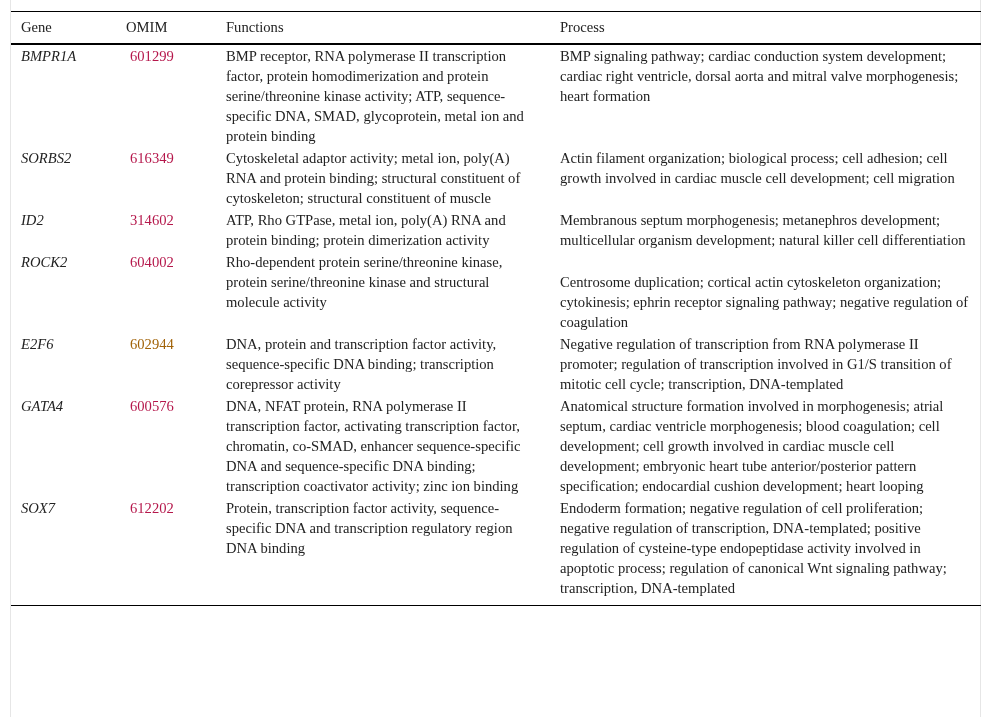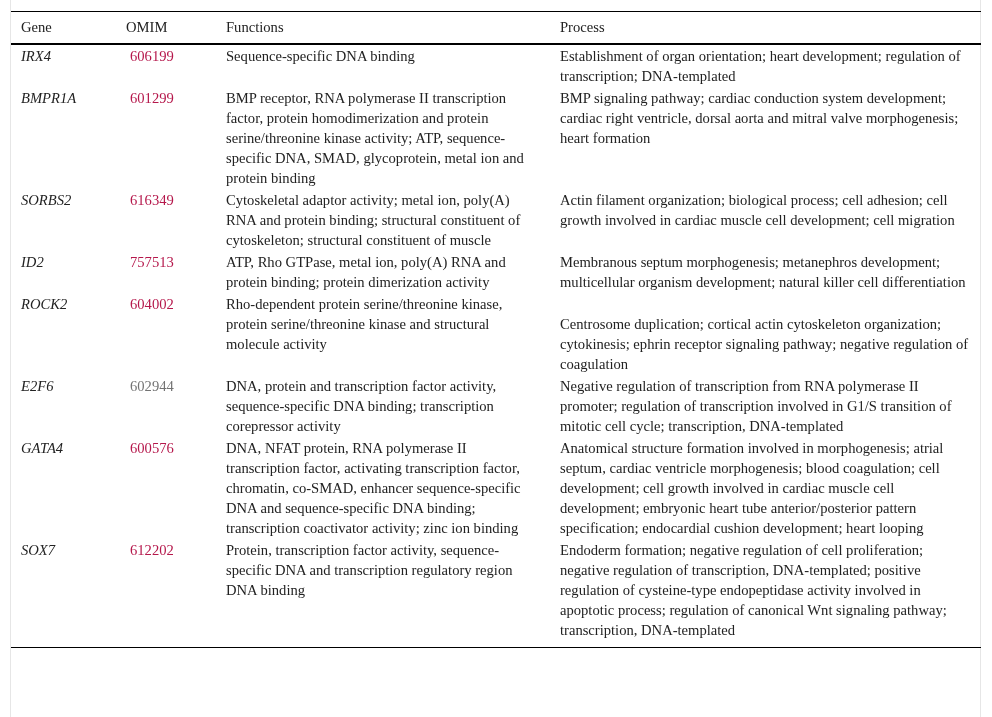--- a/index.html
+++ b/index.html
@@ -85,52 +85,46 @@
   <thead>
     <tr>
       <th>Gene</th>
       <th>OMIM</th>
       <th>Functions</th>
       <th class="proc">Process</th>
     </tr>
   </thead>
   <tbody>
     <tr>
-      <td class="gene">IRX4</td>
-      <td><a class="omim" style="color: rgb(181, 23, 75);">606199</a></td>
-      <td>Sequence-specific DNA binding</td>
-      <td class="proc">Establishment of organ orientation; heart development; regulation of transcription; DNA-templated</td>
-    </tr>
-    <tr>
       <td class="gene">BMPR1A</td>
       <td><a class="omim" style="color: rgb(181, 23, 75); text-align: center;">601299</a></td>
       <td>BMP receptor, RNA polymerase II transcription factor, protein homodimerization and protein serine/threonine kinase activity; ATP, sequence-specific DNA, SMAD, glycoprotein, metal ion and protein binding</td>
       <td class="proc">BMP signaling pathway; cardiac conduction system development; cardiac right ventricle, dorsal aorta and mitral valve morphogenesis; heart formation</td>
     </tr>
     <tr>
       <td class="gene">SORBS2</td>
       <td><a class="omim" style="color: rgb(181, 23, 75); text-align: right;">616349</a></td>
       <td>Cytoskeletal adaptor activity; metal ion, poly(A) RNA and protein binding; structural constituent of cytoskeleton; structural constituent of muscle</td>
       <td class="proc">Actin filament organization; biological process; cell adhesion; cell growth involved in cardiac muscle cell development; cell migration</td>
     </tr>
     <tr>
       <td class="gene">ID2</td>
-      <td><a class="omim" style="color: rgb(181, 23, 75);">757513</a></td>
+      <td><a class="omim" style="color: rgb(181, 23, 75);">314602</a></td>
       <td>ATP, Rho GTPase, metal ion, poly(A) RNA and protein binding; protein dimerization activity</td>
       <td class="proc">Membranous septum morphogenesis; metanephros development; multicellular organism development; natural killer cell differentiation</td>
     </tr>
     <tr>
       <td class="gene">ROCK2</td>
       <td><a class="omim" style="color: rgb(181, 23, 75);">604002</a></td>
       <td>Rho-dependent protein serine/threonine kinase, protein serine/threonine kinase and structural molecule activity</td>
       <td class="proc" style="padding-top:21px;">Centrosome duplication; cortical actin cytoskeleton organization; cytokinesis; ephrin receptor signaling pathway; negative regulation of coagulation</td>
     </tr>
     <tr>
       <td class="gene">E2F6</td>
-      <td><a class="omim" style="color: #737373;">602944</a></td>
+      <td><a class="omim" style="color: #a16207;">602944</a></td>
       <td>DNA, protein and transcription factor activity, sequence-specific DNA binding; transcription corepressor activity</td>
       <td class="proc">Negative regulation of transcription from RNA polymerase II promoter; regulation of transcription involved in G1/S transition of mitotic cell cycle; transcription, DNA-templated</td>
     </tr>
     <tr>
       <td class="gene">GATA4</td>
       <td><a class="omim" style="color: rgb(181, 23, 75); text-align: center;">600576</a></td>
       <td>DNA, NFAT protein, RNA polymerase II transcription factor, activating transcription factor, chromatin, co-SMAD, enhancer sequence-specific DNA and sequence-specific DNA binding; transcription coactivator activity; zinc ion binding</td>
       <td class="proc">Anatomical structure formation involved in morphogenesis; atrial septum, cardiac ventricle morphogenesis; blood coagulation; cell development; cell growth involved in cardiac muscle cell development; embryonic heart tube anterior/posterior pattern specification; endocardial cushion development; heart looping</td>
     </tr>
     <tr>

